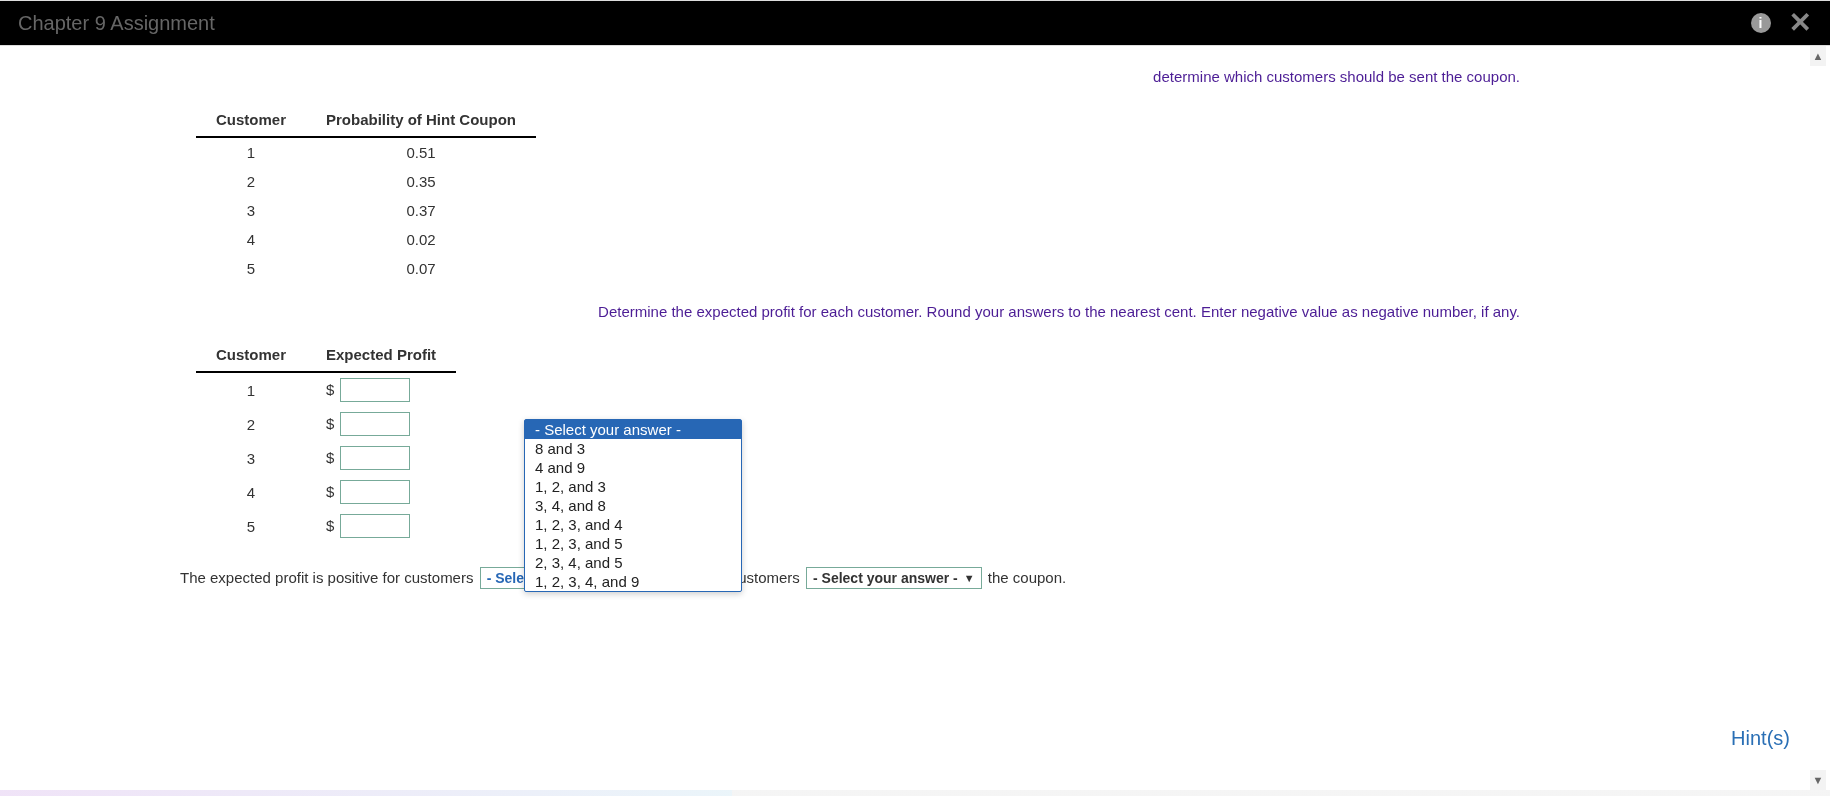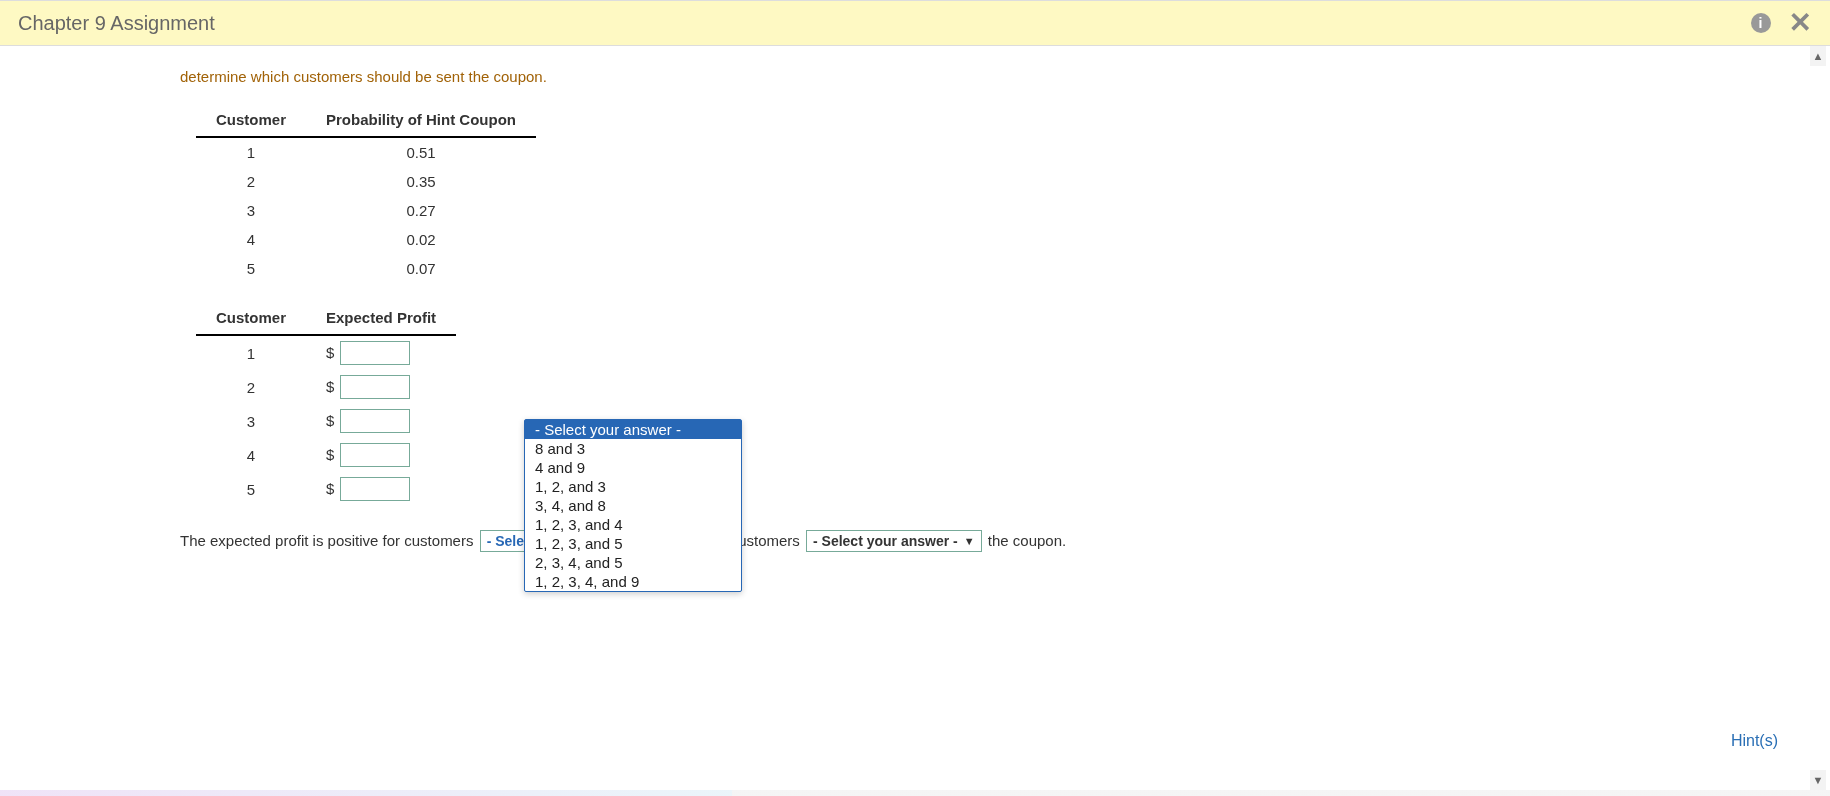--- a/index.html
+++ b/index.html
@@ -1,29 +1,29 @@
 <!DOCTYPE html>
 <html><head>
 <meta charset="utf-8">
 <style>
   * { box-sizing: border-box; margin: 0; padding: 0; }
   html, body { height: 100%; font-family: "Segoe UI", Arial, sans-serif; font-size: 15px; color: #333; background: #fff; }
   .app { display: flex; flex-direction: column; height: 796px; width: 1830px; border-top: 1px solid #ddd; }
   .header {
     display: flex; align-items: center; justify-content: space-between;
-    padding: 8px 18px; border-bottom: 1px solid #ddd; background: #fef9c3;
+    padding: 8px 18px; border-bottom: 1px solid #ddd; background: #000000;
     color: #666; font-size: 20px; font-weight: 400;
   }
   .header .right { display: flex; align-items: center; gap: 18px; }
   .info-icon { width: 20px; height: 20px; border-radius: 50%; background: #999; color: #fff; display: flex; align-items: center; justify-content: center; font-weight: bold; font-size: 14px; cursor: pointer; }
   .close-icon { color: #888; font-size: 28px; font-weight: bold; cursor: pointer; line-height: 1; }
   .body-wrap { flex: 1; display: flex; overflow: hidden; position: relative; }
   .content-scroll { flex: 1; overflow-y: auto; position: relative; padding-bottom: 40px; }
   .content { width: 1340px; margin-left: 180px; padding-top: 22px; }
-  .instr { margin-bottom: 20px; color: #a16207; }
+  .instr { margin-bottom: 20px; color: #4c1d95; text-align: right; }
   .table1 { border-collapse: collapse; margin: 0 0 20px 16px; }
   .table1 th { font-weight: bold; text-align: center; padding: 6px 20px 8px 20px; border-bottom: 2px solid #000; }
   .table1 td { text-align: center; padding: 6px 20px; }
   .table2 { border-collapse: collapse; margin: 0 0 10px 16px; }
   .table2 th { font-weight: bold; text-align: center; padding: 6px 20px 8px 20px; border-bottom: 2px solid #000; }
   .table2 td { text-align: center; padding: 5px 20px; }
   .table2 td.val { text-align: left; white-space: nowrap; }
   .money-input { width: 70px; height: 24px; border: 1px solid #7a9; background: #fff; padding: 2px 4px; font-size: 14px; }
   .dollar { margin-right: 6px; }
   .sentence { margin-top: 24px; }
@@ -32,21 +32,21 @@
   .select-box.plain { color: #333; font-weight: bold; }
   .chevron { margin-left: 6px; color: #2767b5; font-size: 11px; font-weight: normal; }
   .select-box.plain .chevron { color: #333; }
   .dropdown {
     position: absolute; background: #fff; border: 1px solid #2767b5; border-radius: 2px;
     box-shadow: 0 2px 6px rgba(0,0,0,0.2); font-size: 15px; color: #222;
     left: 524px; top: 373px; width: 218px; z-index: 10;
   }
   .dropdown .opt { padding: 1px 10px; cursor: pointer; white-space: nowrap; }
   .dropdown .opt.selected { background: #2767b5; color: #fff; }
-  .hints { position: absolute; right: 52px; bottom: 40px; color: #2a6fb5; font-size: 16px; cursor: pointer; }
+  .hints { position: absolute; right: 40px; bottom: 40px; color: #2a6fb5; font-size: 20px; cursor: pointer; }
   .scroll-arrow { position: absolute; right: 4px; width: 16px; height: 20px; display: flex; align-items: center; justify-content: center; color: #666; background: #f3f3f3; cursor: pointer; font-size: 11px; }
   .scroll-arrow.up { top: 0; }
   .scroll-arrow.down { bottom: 0; }
   .progress-bar { height: 6px; background: linear-gradient(90deg,#94c 0%,#7bd 40%,#bbb 40%,#bbb 100%); opacity:.15; }
 </style>
 </head>
 <body>
 
 <div class="app">
   <div class="header">
@@ -77,33 +77,34 @@
             <tr>
                 <td>1</td>
                 <td>0.51</td>
               </tr>
             <tr>
                 <td>2</td>
                 <td>0.35</td>
               </tr>
             <tr>
                 <td>3</td>
-                <td>0.27</td>
+                <td>0.37</td>
               </tr>
             <tr>
                 <td>4</td>
                 <td>0.02</td>
               </tr>
             <tr>
                 <td>5</td>
                 <td>0.07</td>
               </tr>
           </tbody>
         </table>
 
+        <p class="instr">Determine the expected profit for each customer. Round your answers to the nearest cent. Enter negative value as negative number, if any.</p>
 
         <table class="table2">
           <thead>
             <tr>
               <th>Customer</th>
               <th>Expected Profit</th>
             </tr>
           </thead>
           <tbody>
             <tr>

